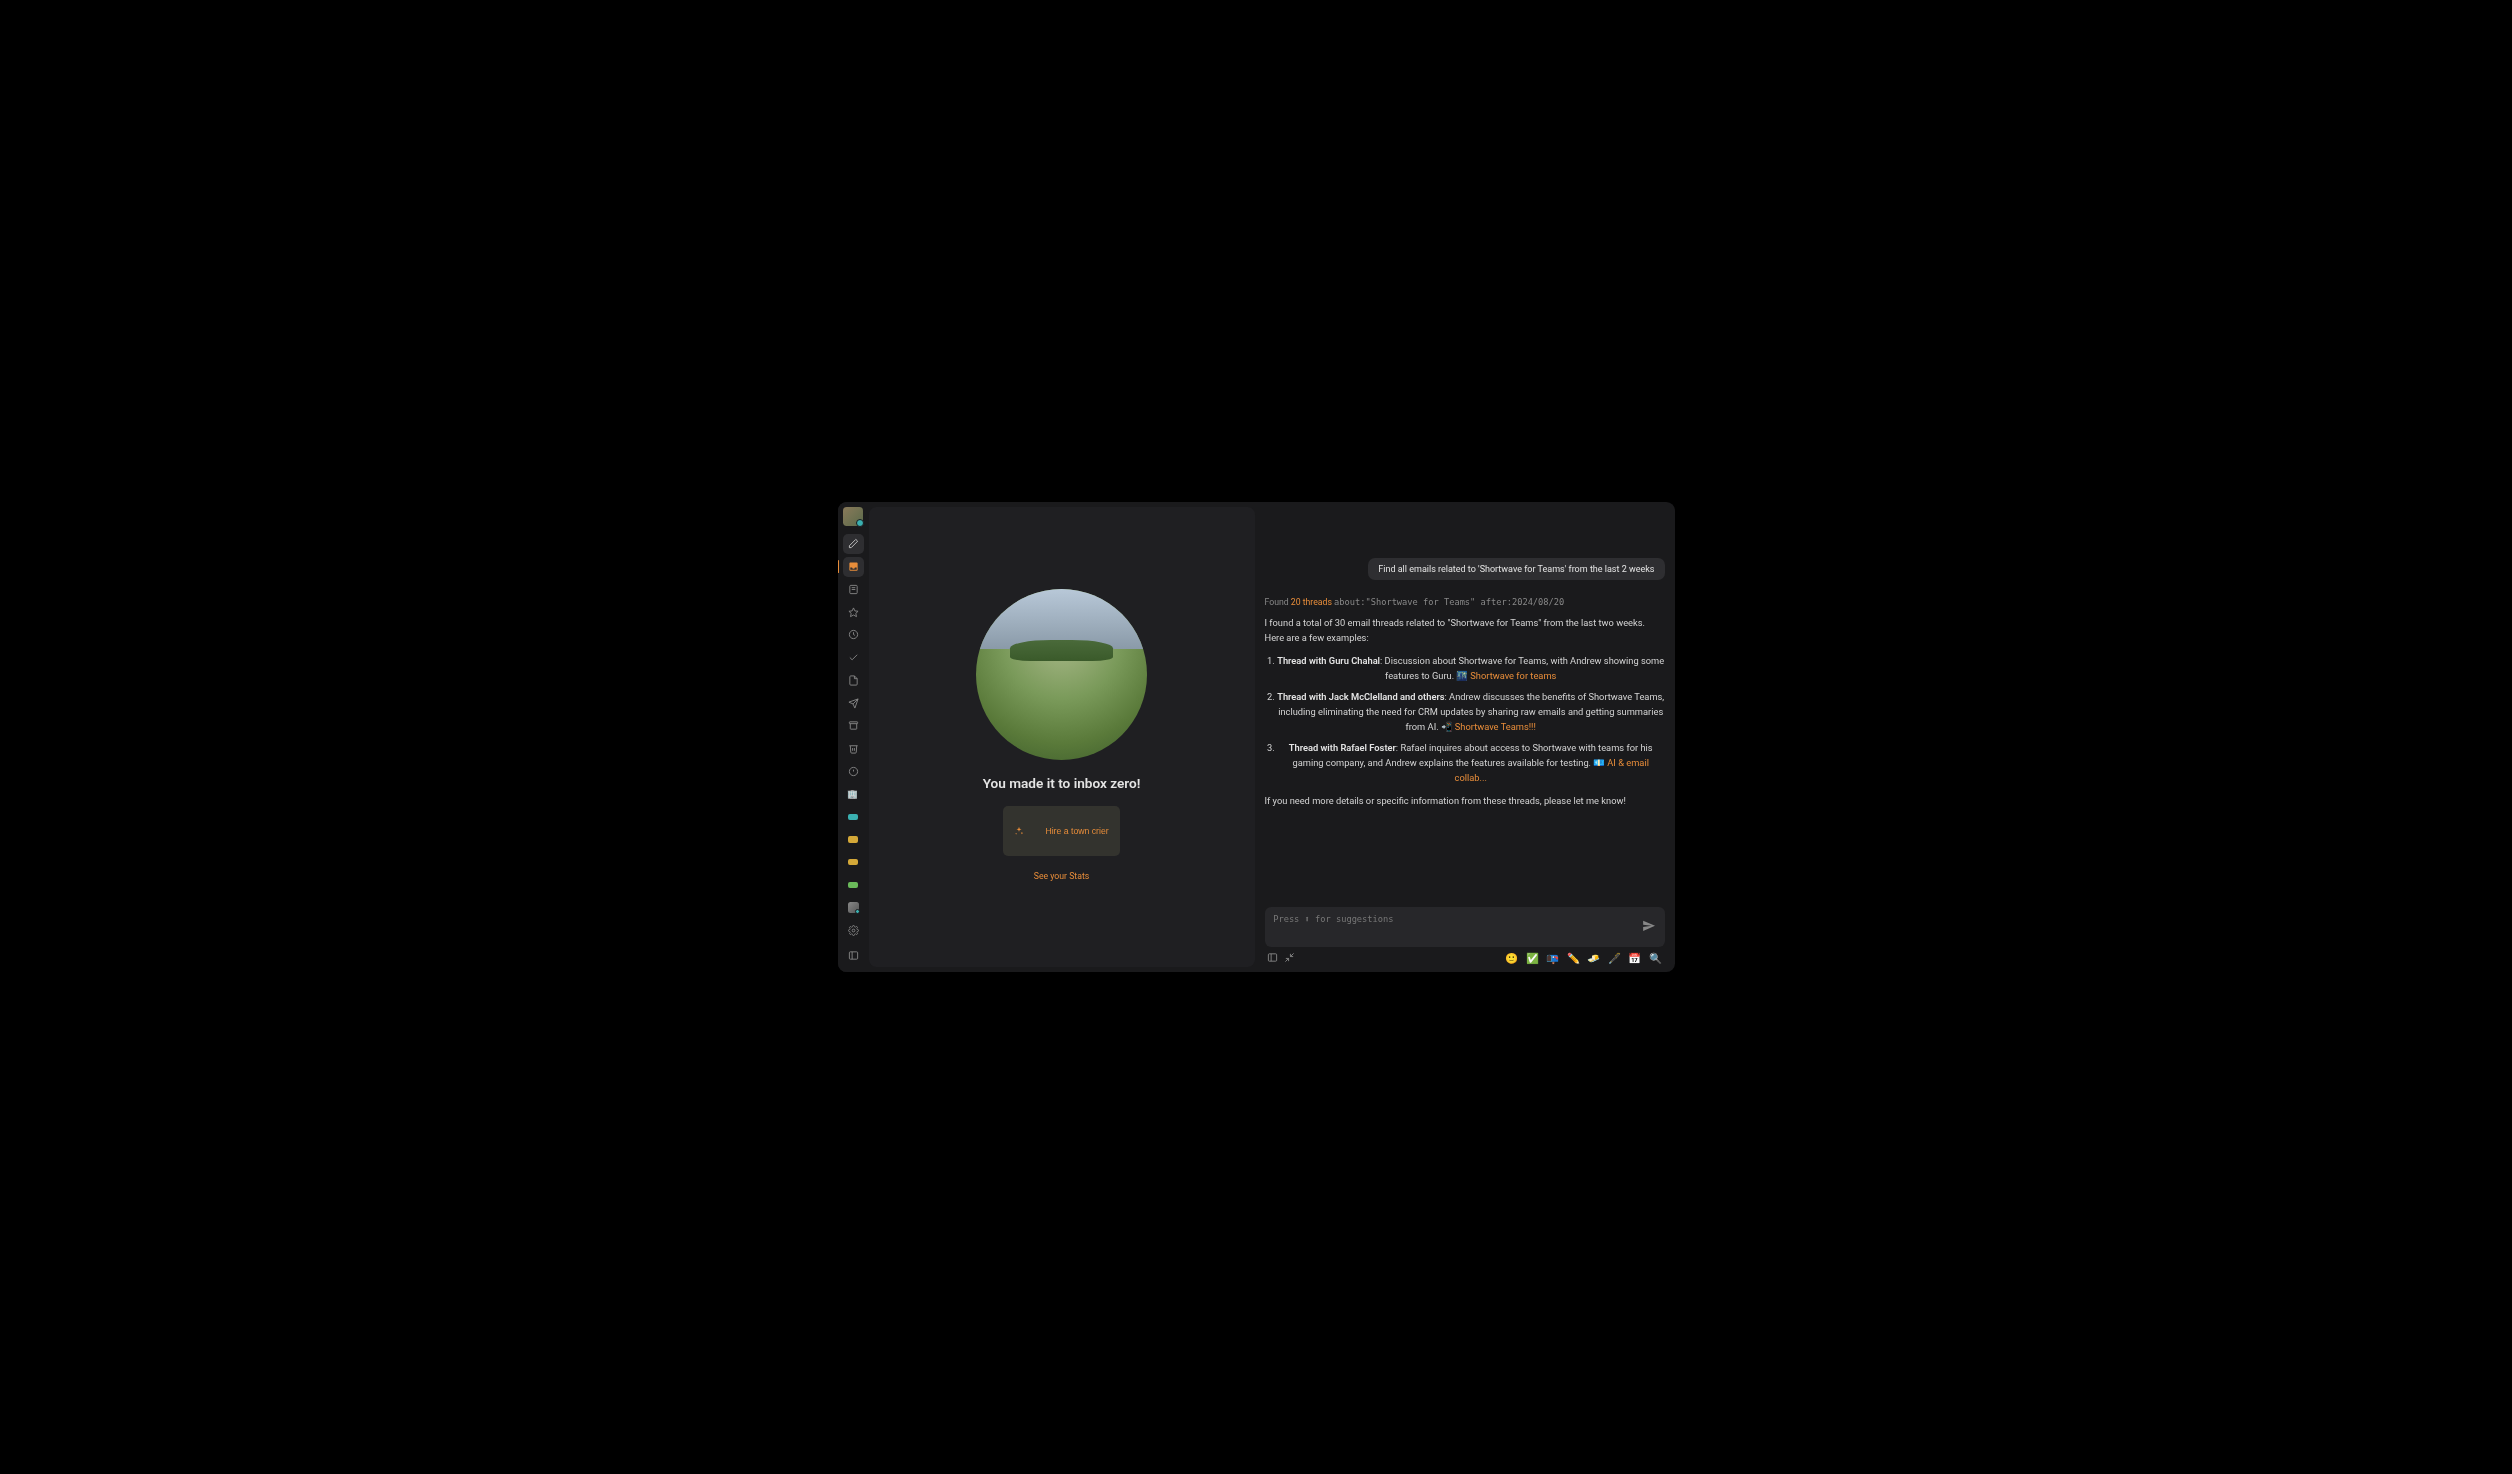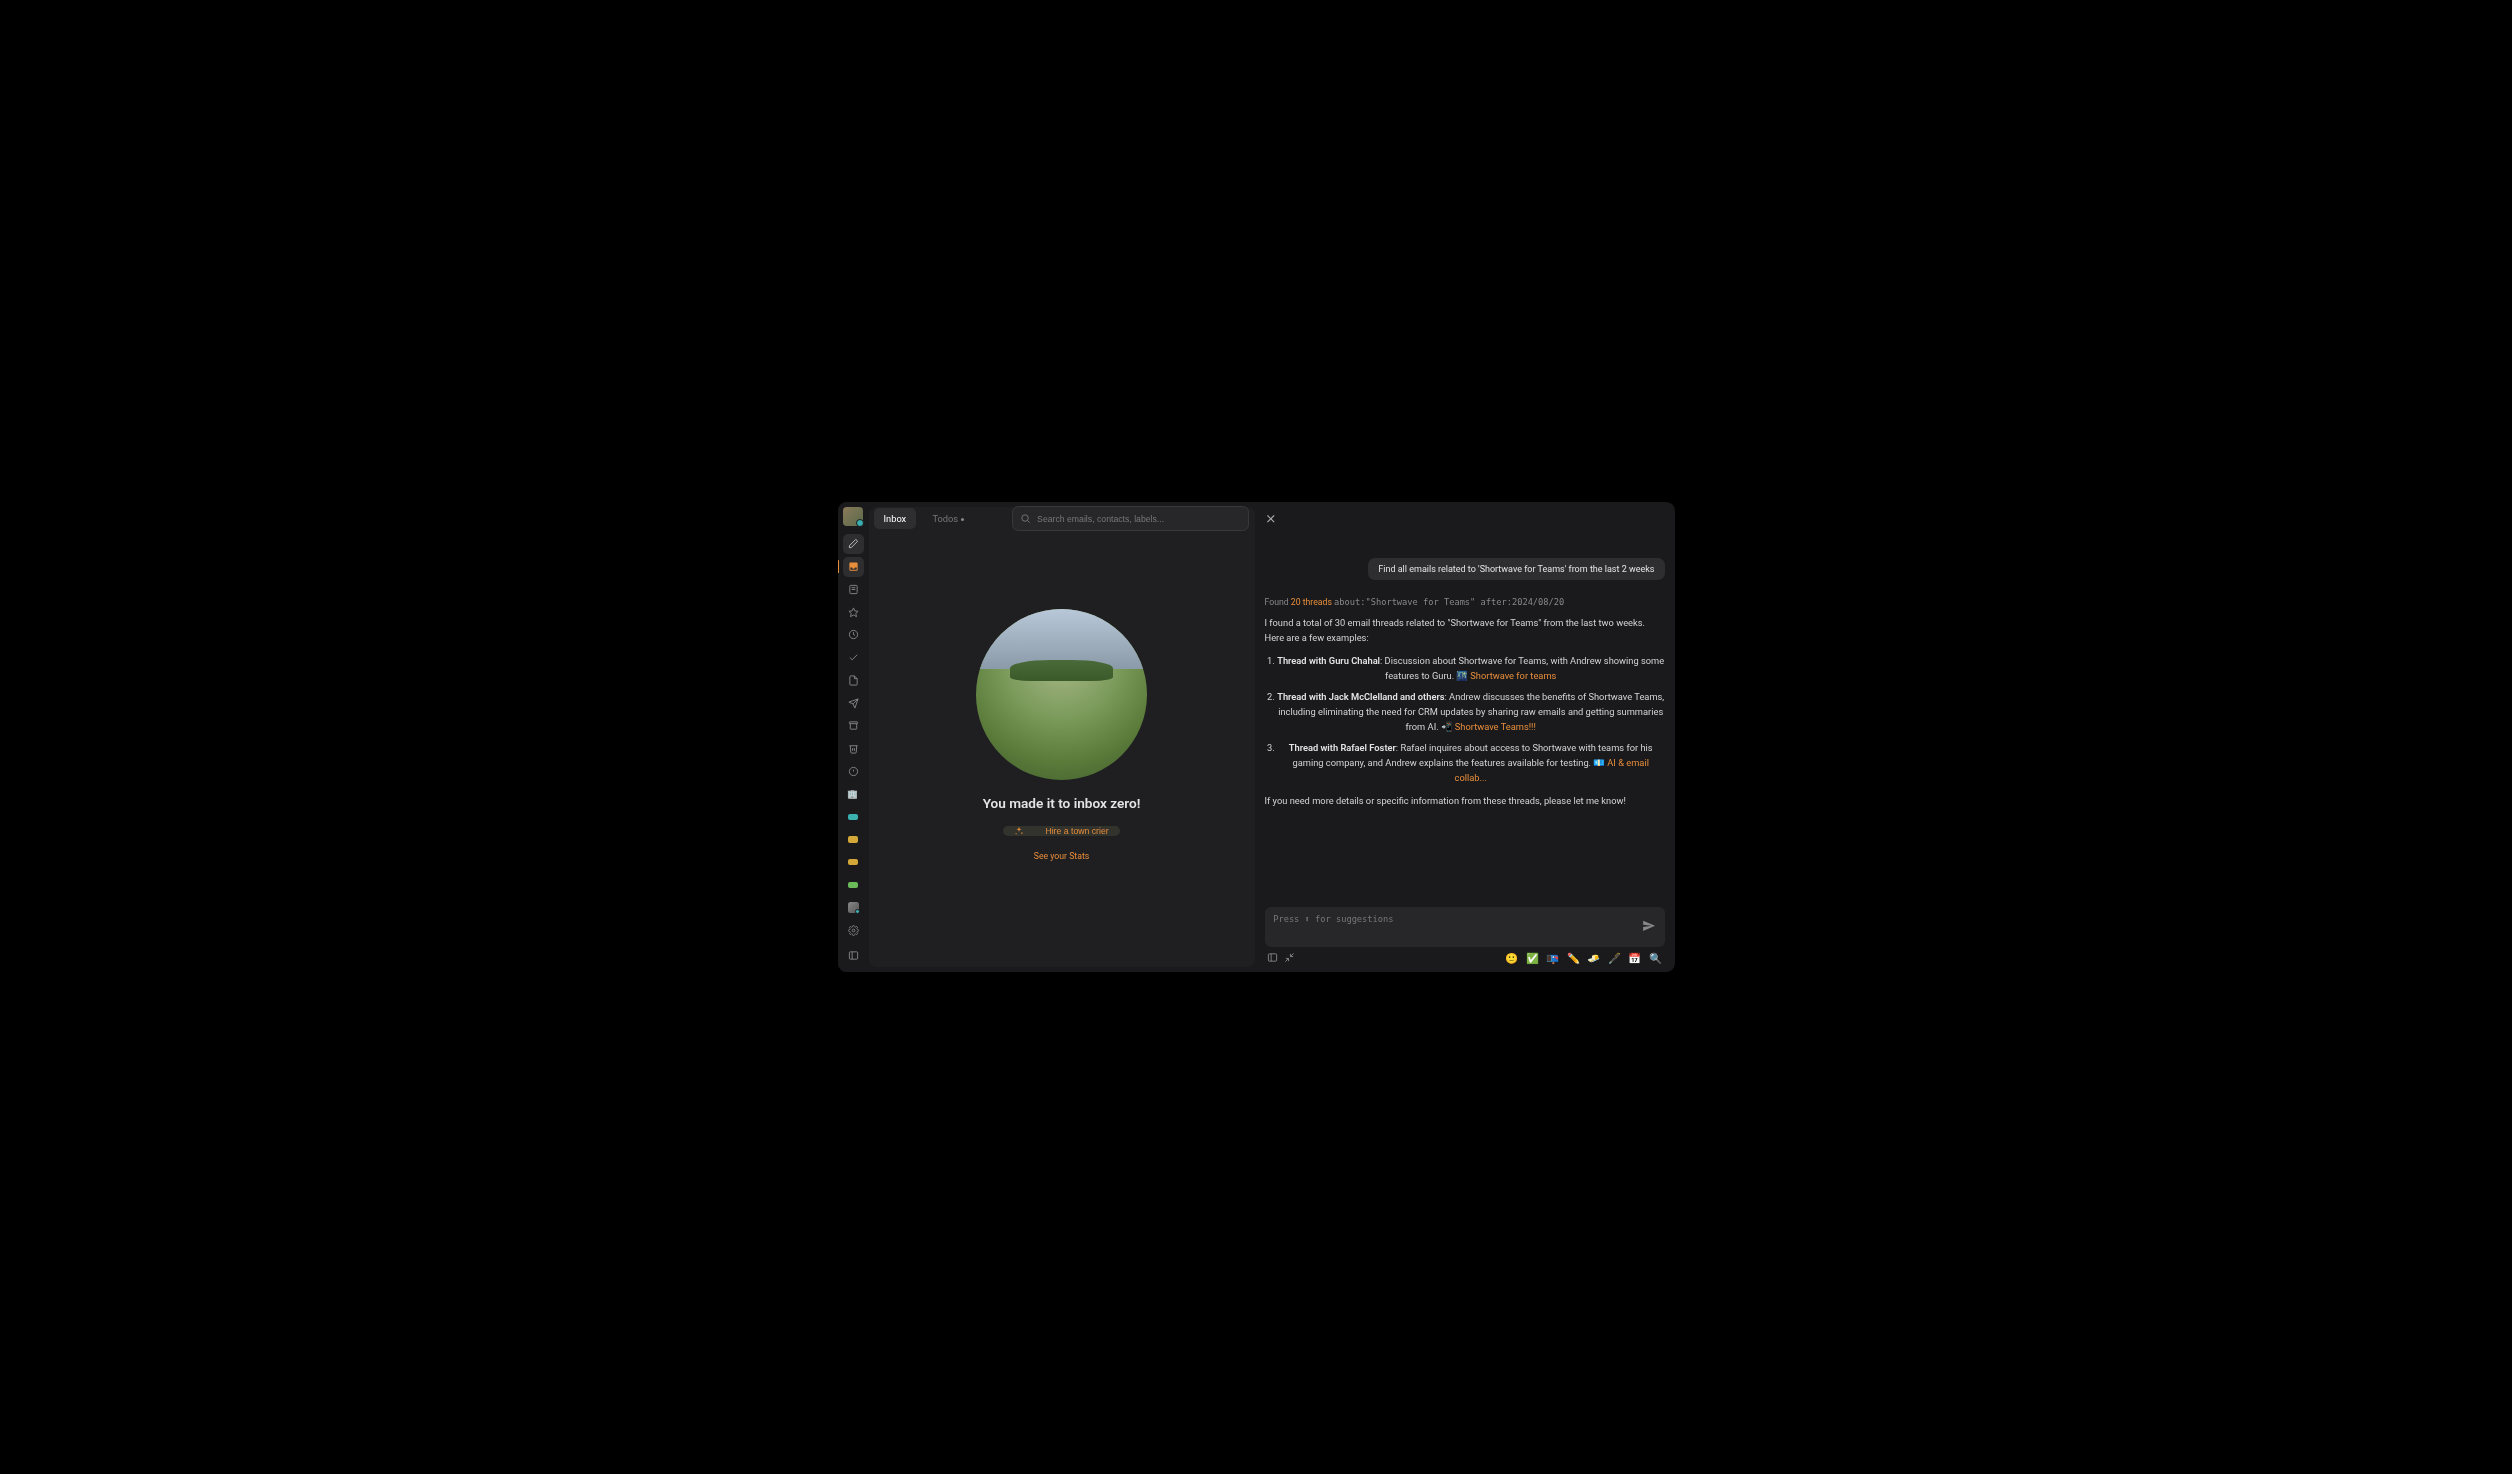--- a/index.html
+++ b/index.html
@@ -177,21 +177,21 @@
 }
 .zero-title {
   font-size: 13.6px;
   font-weight: 600;
   color: #e4e4e4;
 }
 .hire-btn {
   background: #33332e;
   border: none;
   color: #e88d3a;
-  padding: 0 11px;
+  padding: 20px 11px;
   border-radius: 5px;
   font-size: 8.7px;
   font-weight: 500;
   cursor: pointer;
   display: flex;
   align-items: flex-start;
   gap: 21px;
 }
 .see-stats {
   color: #e88d3a;
@@ -263,39 +263,20 @@
 .emoji-bar .left { display:flex; gap:6.2px; color:#888; }
 .emoji-bar .right { margin-left:auto; display:flex; gap:7.4px; }
 .emoji-bar span { cursor:pointer; }
 .panel-icon { width:11px; height:11px; }
 </style>
 </head>
 <body>
 
 <div class="app-window">
 
-  <div class="topbar">
-    <div class="tab active">Inbox</div>
-    <div class="tab inactive">
-      <span>Todos</span><span class="tab-dot"></span>
-    </div>
-    <div class="search-box">
-      <svg viewBox="0 0 24 24" width="11" height="11" fill="none" stroke="currentColor" stroke-width="2">
-          <circle cx="11" cy="11" r="7"></circle>
-          <line x1="21" y1="21" x2="16.65" y2="16.65"></line>
-        </svg>
-      <input type="text" placeholder="Search emails, contacts, labels..." style="">
-    </div>
-    <div class="close-btn">
-      <svg viewBox="0 0 24 24" width="13.6" height="13.6" fill="none" stroke="currentColor" stroke-width="2">
-          <line x1="18" y1="6" x2="6" y2="18"></line>
-          <line x1="6" y1="6" x2="18" y2="18"></line>
-        </svg>
-    </div>
-  </div>
 
   <div class="sidebar">
     <div class="avatar"></div>
     <div class="side-icon" style="background:#2e2e31;">
       <svg viewBox="0 0 24 24" fill="none" stroke="#ccc" stroke-width="2">
           <path d="M17 3l4 4L7 21H3v-4L17 3z"></path>
         </svg>
     </div>
     <div class="side-icon active">
       <svg viewBox="0 0 24 24" fill="currentColor">

